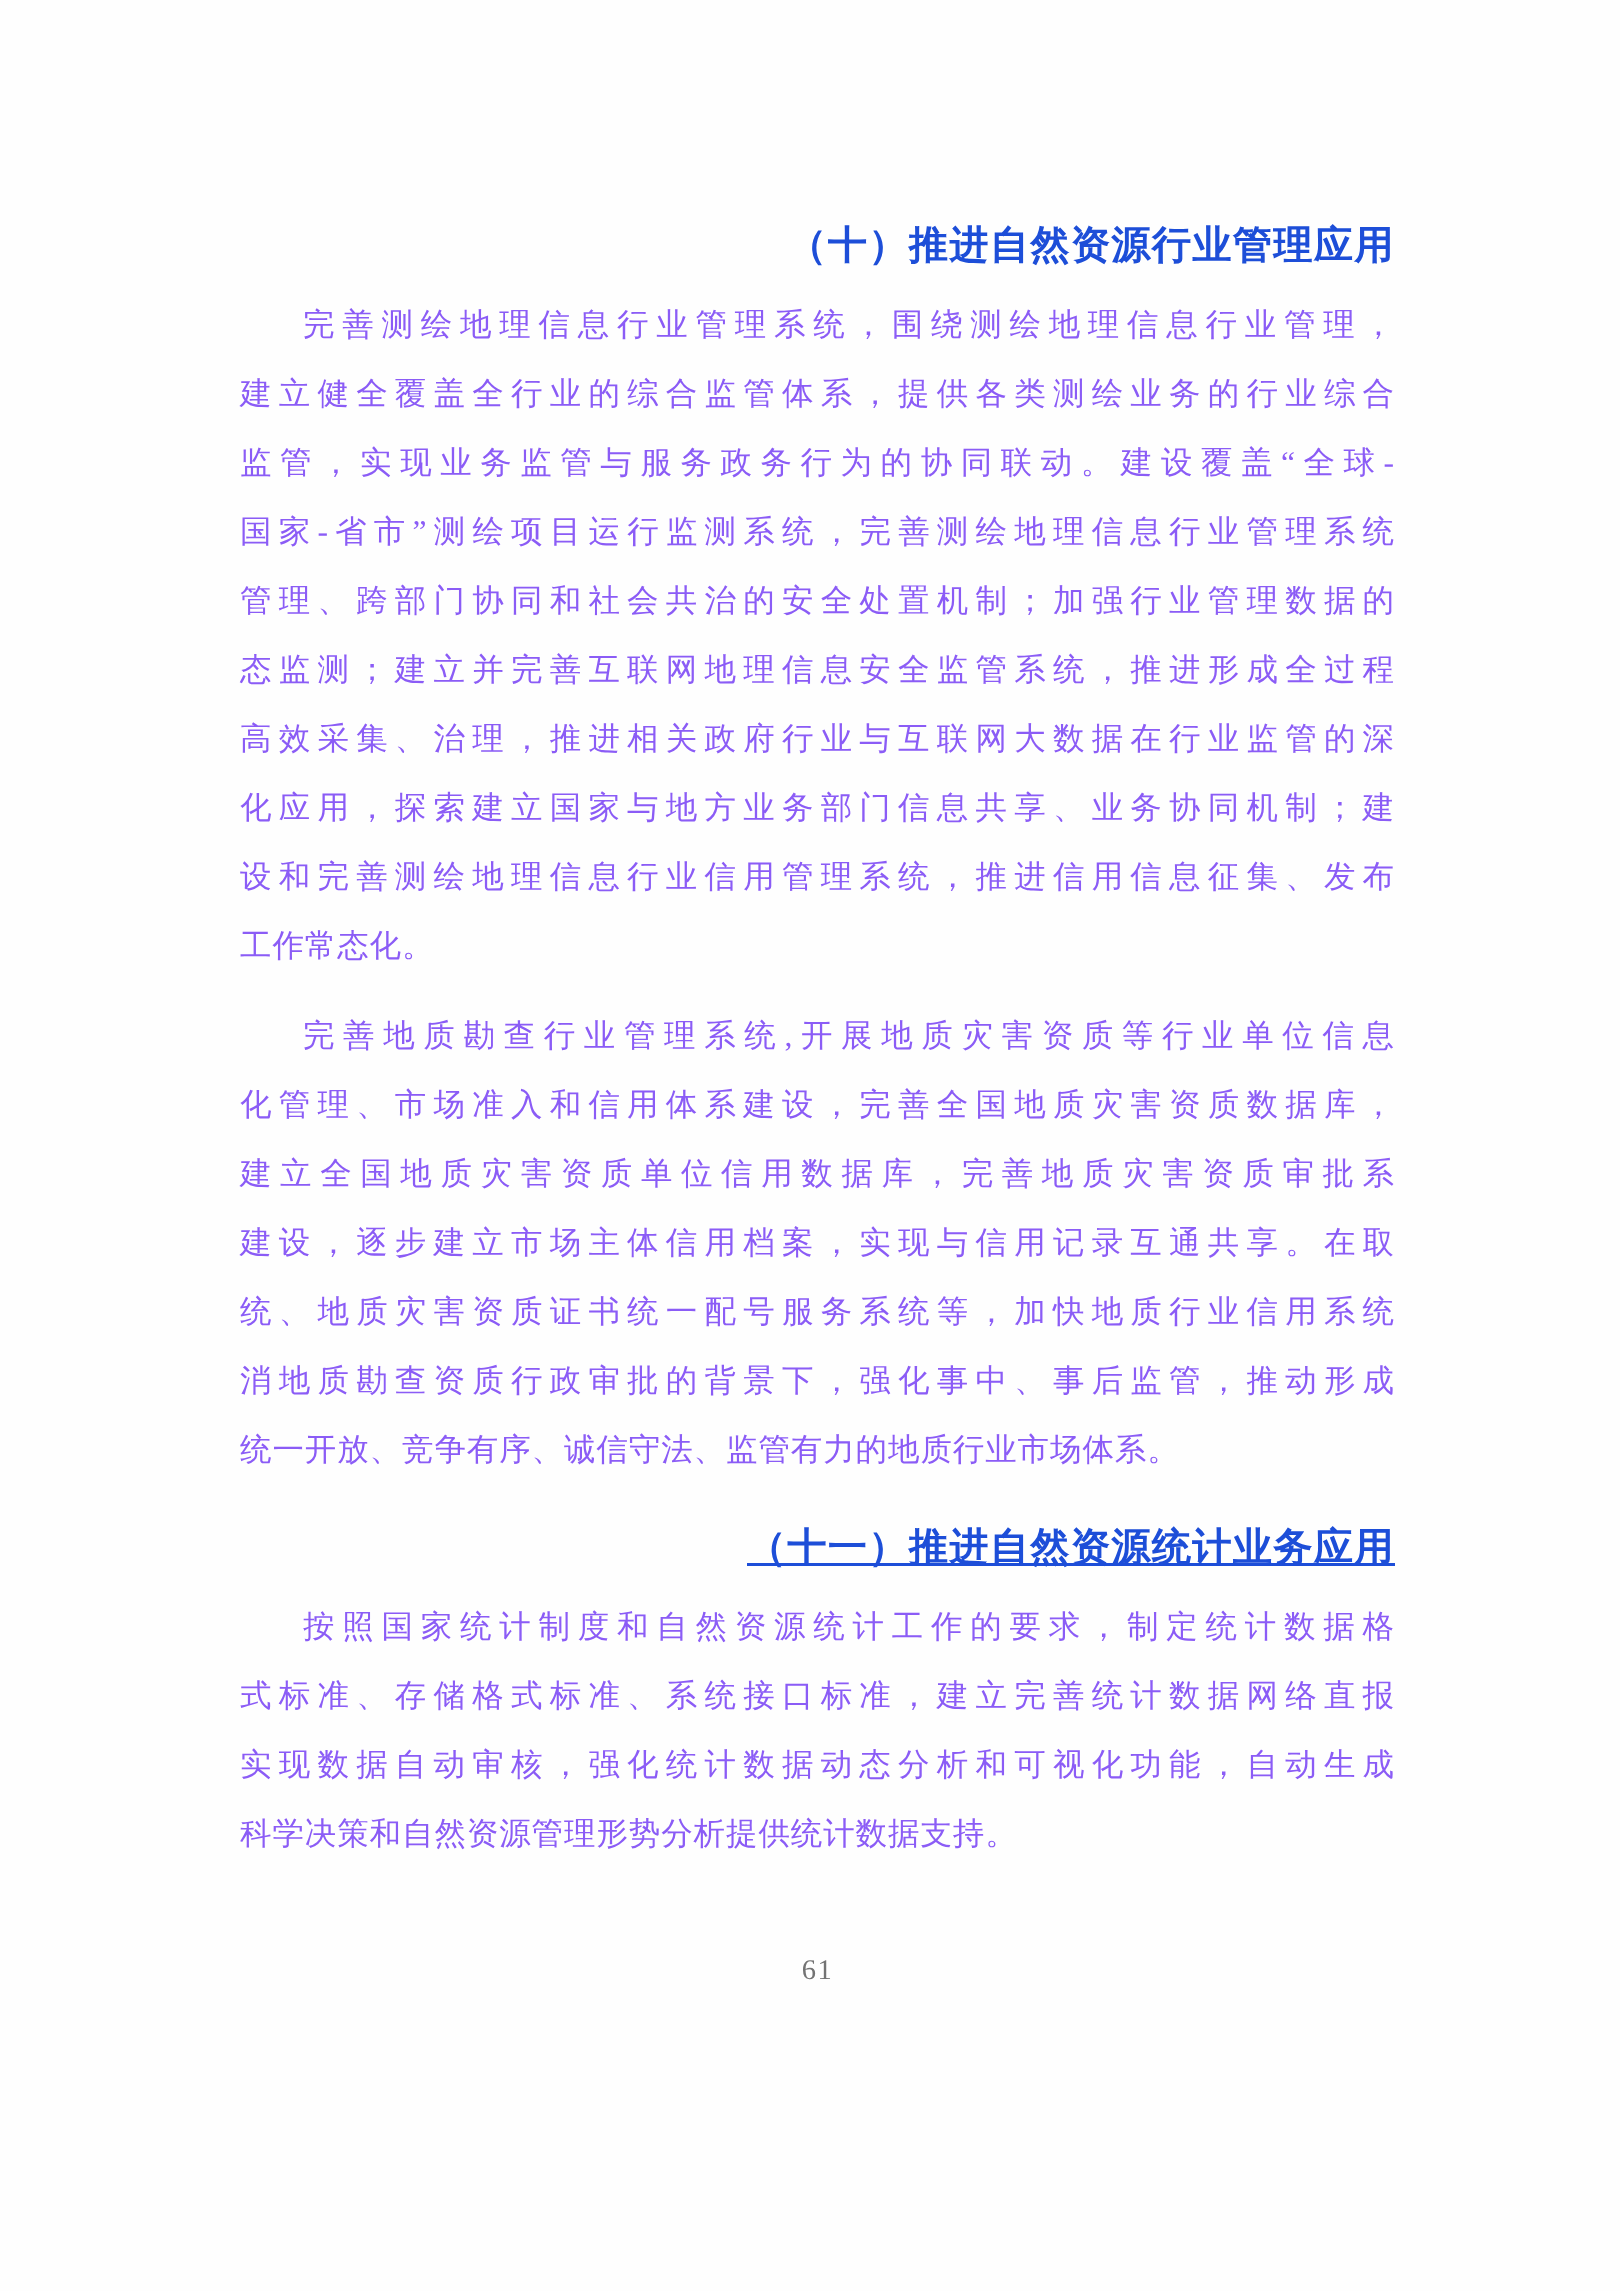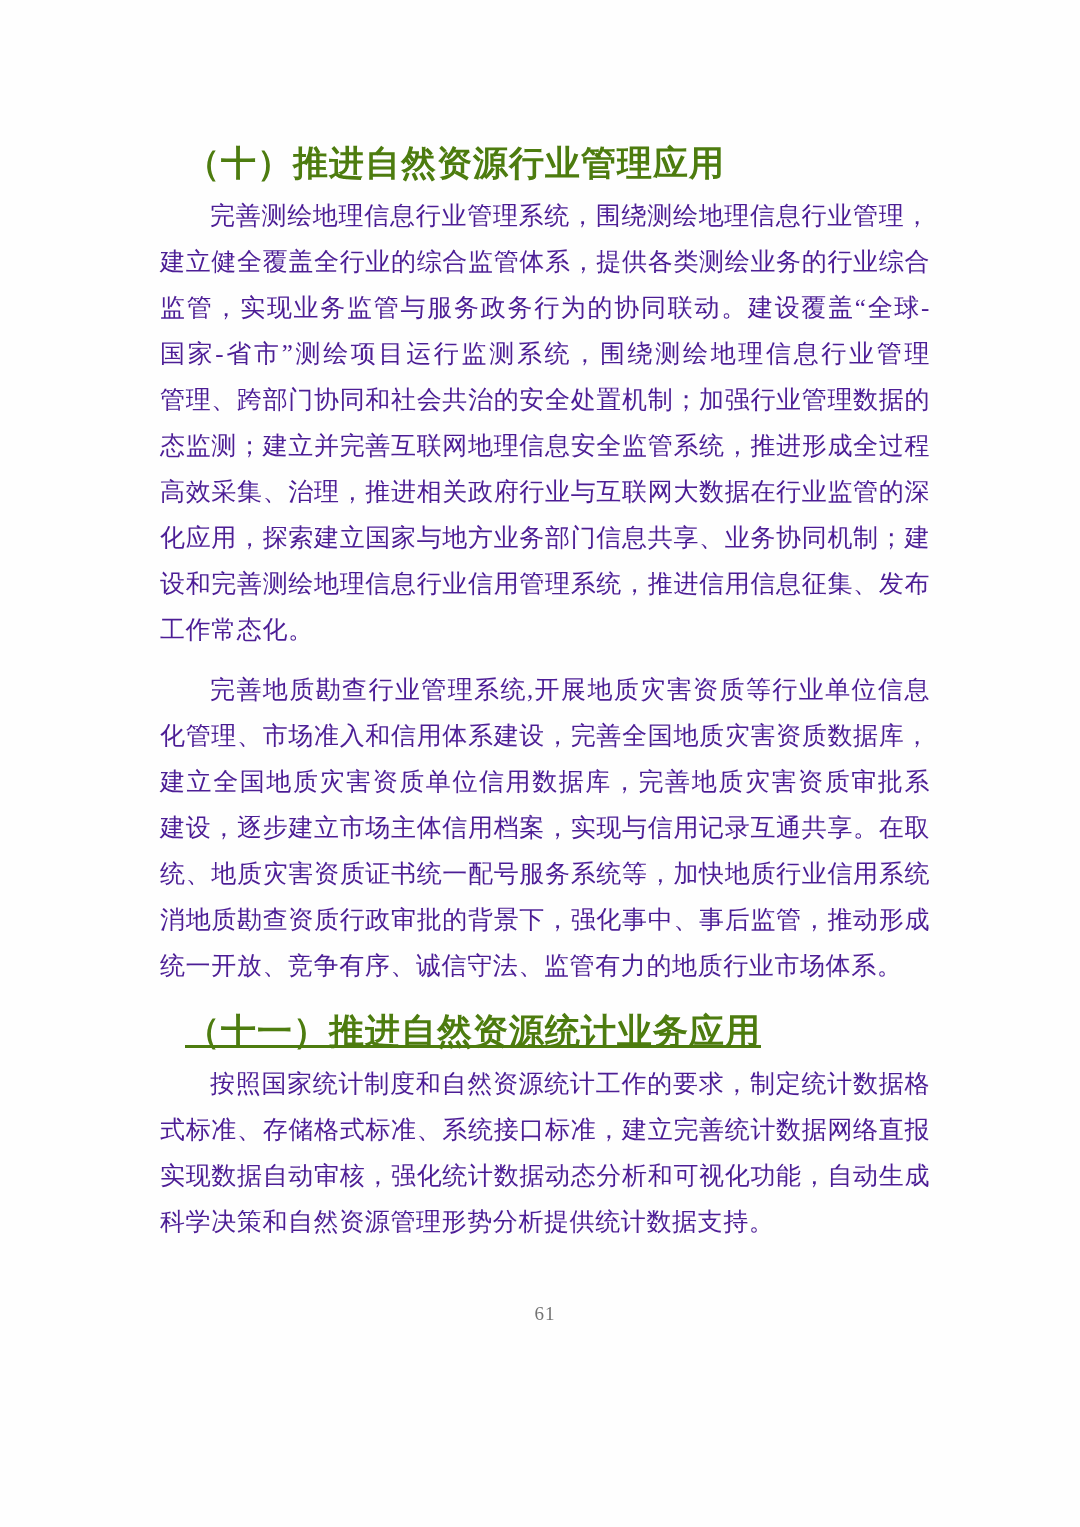--- a/index.html
+++ b/index.html
@@ -14,34 +14,35 @@
     box-sizing: border-box;
     margin: 0 auto;
     background: #fefefe;
     padding: 145px 150px 0 160px;
     overflow: hidden;
     color: #2e2e2e;
   }
   .section-heading {
     font-family: "Liberation Sans", "DejaVu Sans", sans-serif;
     font-weight: 700;
-    font-size: 35px;
+    font-size: 26px;
     line-height: 36px;
-    color: #4d7c0f;
+    color: #1d4ed8;
     margin: 0 0 12px 25px;
     letter-spacing: 1px;
+    text-align: right;
   }
   .section-heading.spaced-top {
     margin-top: 24px;
     text-decoration: underline;
   }
   .paragraph {
     font-family: "Liberation Serif", "DejaVu Serif", serif;
-    font-size: 25px;
-    color: #4c1d95;
+    font-size: 21px;
+    color: #8b5cf6;
     margin: 0 0 14px 0;
     width: 770px;
   }
   .line {
     line-height: 46px;
     letter-spacing: 0.6px;
     text-align: justify;
     text-align-last: justify;
     text-justify: inter-character;
     white-space: nowrap;
@@ -69,21 +70,21 @@
 <body>
 
 <div class="page">
 
   <h2 class="section-heading">（十）推进自然资源行业管理应用</h2>
 
   <div class="paragraph">
       <div class="line first">完善测绘地理信息行业管理系统，围绕测绘地理信息行业管理，</div>
       <div class="line">建立健全覆盖全行业的综合监管体系，提供各类测绘业务的行业综合</div>
       <div class="line">监管，实现业务监管与服务政务行为的协同联动。建设覆盖“全球-</div>
-      <div class="line">国家-省市”测绘项目运行监测系统，围绕测绘地理信息行业管理</div>
+      <div class="line">国家-省市”测绘项目运行监测系统，完善测绘地理信息行业管理系统</div>
       <div class="line">管理、跨部门协同和社会共治的安全处置机制；加强行业管理数据的</div>
       <div class="line">态监测；建立并完善互联网地理信息安全监管系统，推进形成全过程</div>
       <div class="line">高效采集、治理，推进相关政府行业与互联网大数据在行业监管的深</div>
       <div class="line">化应用，探索建立国家与地方业务部门信息共享、业务协同机制；建</div>
       <div class="line">设和完善测绘地理信息行业信用管理系统，推进信用信息征集、发布</div>
       <div class="line last">工作常态化。</div>
     </div>
 
   <div class="paragraph">
       <div class="line first">完善地质勘查行业管理系统,开展地质灾害资质等行业单位信息</div>

